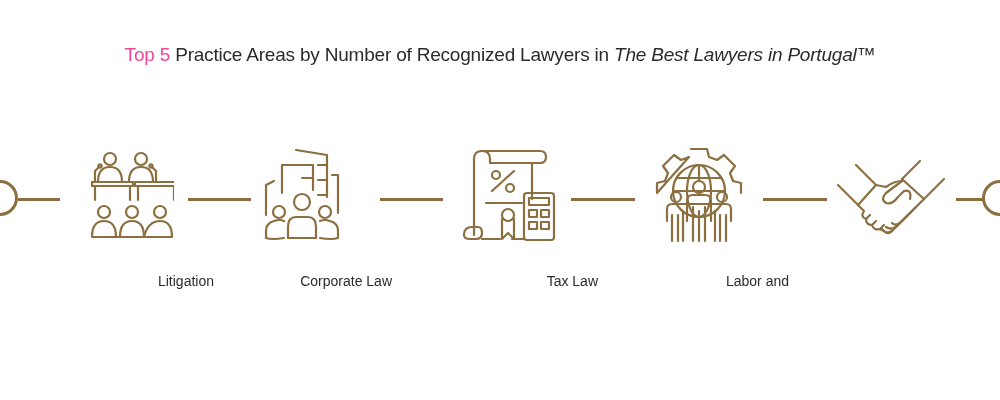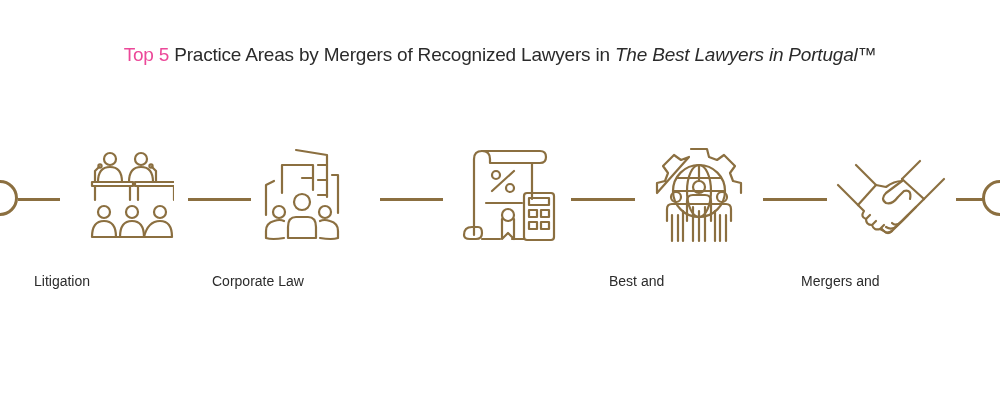--- a/index.html
+++ b/index.html
@@ -14,33 +14,33 @@
   .title .accent { color: #ec4899; }
   .title em { font-style: italic; }
   .connector {
     position: absolute; height: 3px; background: #8b6f40; top: 198px;
   }
   .endcap {
     position: absolute; width: 36px; height: 36px; border: 3px solid #8b6f40;
     border-radius: 50%; top: 180px; box-sizing: border-box; background: #fff;
   }
   .item {
-    position: absolute; top: 145px; width: 180px; text-align: left;
+    position: absolute; top: 145px; width: 180px; text-align: right;
   }
   .item svg { display: block; margin: 0 auto; }
   .item .label {
     margin-top: 28px; font-size: 14px; color: #2b2b2b; line-height: 16px;
   }
   svg .s { fill: none; stroke: #8b6f40; stroke-width: 2.2; stroke-linecap: round; stroke-linejoin: round; }
 </style>
 </head>
 <body>
 
 <div class="title">
-  <span class="accent">Top 5</span><span> Practice Areas by Mergers of Recognized Lawyers in </span><em>The Best Lawyers in Portugal</em><span>™</span>
+  <span class="accent">Top 5</span><span> Practice Areas by Number of Recognized Lawyers in </span><em>The Best Lawyers in Portugal</em><span>™</span>
 </div>
 
 <div class="endcap" style="left:-18px;"></div>
 <div class="connector" style="left:18px;width:42px;"></div>
 <div class="connector" style="left:188px;width:63px;"></div>
 <div class="connector" style="left:380px;width:63px;"></div>
 <div class="connector" style="left:571px;width:64px;"></div>
 <div class="connector" style="left:763px;width:64px;"></div>
 <div class="connector" style="left:956px;width:28px;"></div>
 <div class="endcap" style="left:982px;"></div>
@@ -109,20 +109,21 @@
     <circle class="s" cx="50" cy="70" r="6"></circle>
     <path class="s" d="M44 74 L44 94 L50 88 L56 94 L56 74"></path>
 
     <rect class="s" x="66" y="48" width="30" height="47" rx="3"></rect>
     <rect class="s" x="71" y="53" width="20" height="7"></rect>
     <rect class="s" x="71" y="65" width="8" height="7"></rect>
     <rect class="s" x="83" y="65" width="8" height="7"></rect>
     <rect class="s" x="71" y="77" width="8" height="7"></rect>
     <rect class="s" x="83" y="77" width="8" height="7"></rect>
   </svg>
+  <div class="label">Tax Law</div>
 </div>
 
 <div class="item" style="left:609px;">
   <svg width="100" height="100" viewBox="0 0 100 100">
 
     <path class="s" d="M42 4 L58 4 L60 12 L68 15 L75 10 L86 21 L81 28 L84 36 L92 38 L92 48 M8 48 L8 38 L16 36 L19 28 L14 21 L25 10 L32 15 L40 12 Z"></path>
 
     <circle class="s" cx="50" cy="46" r="26"></circle>
     <path class="s" d="M24 46 L76 46 M28 33 L72 33 M28 59 L72 59"></path>
     <ellipse class="s" cx="50" cy="46" rx="12" ry="26"></ellipse>
@@ -133,21 +134,21 @@
     <path class="s" d="M44 62 L44 96 M50 66 L50 96 M56 62 L56 96"></path>
 
     <circle class="s" cx="27" cy="52" r="5"></circle>
     <path class="s" d="M18 76 L18 64 Q18 59 23 59 L34 59"></path>
     <path class="s" d="M23 70 L23 96 M29 70 L29 96 M34 66 L34 96"></path>
     <circle class="s" cx="73" cy="52" r="5"></circle>
     <path class="s" d="M82 76 L82 64 Q82 59 77 59 L66 59"></path>
     <path class="s" d="M77 70 L77 96 M71 70 L71 96 M66 66 L66 96"></path>
   </svg>
   <div class="label">
-    <div>Best and</div>
+    <div>Labor and</div>
   </div>
 </div>
 
 <div class="item" style="left:801px;">
   <svg width="110" height="100" viewBox="0 0 110 100">
 
     <path class="s" d="M2 40 L22 60"></path>
     <path class="s" d="M20 20 L40 40"></path>
     <path class="s" d="M22 60 L40 40"></path>
 
@@ -157,15 +158,14 @@
 
     <path class="s" d="M40 40 L50 42 Q58 36 66 36"></path>
     <path class="s" d="M66 36 L50 48 Q44 54 50 58 Q56 60 62 52 L68 46 Q76 44 74 54"></path>
     <path class="s" d="M88 54 L66 76 Q60 82 56 78"></path>
     <path class="s" d="M80 62 L62 80 Q56 86 50 82"></path>
     <path class="s" d="M72 70 L56 86 Q50 90 46 84"></path>
     <path class="s" d="M22 60 L28 66 Q24 72 30 74 Q30 80 36 80 Q38 86 44 84 L48 86 Q52 90 56 86"></path>
     <path class="s" d="M30 74 L34 70 M36 80 L40 76 M44 84 L48 80"></path>
   </svg>
   <div class="label">
-    <div>Mergers and</div>
   </div>
 </div>
 
 </body></html>

